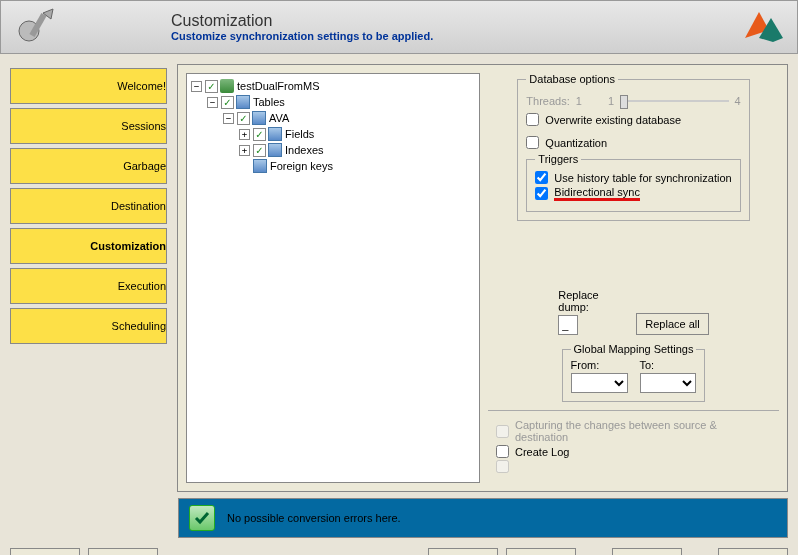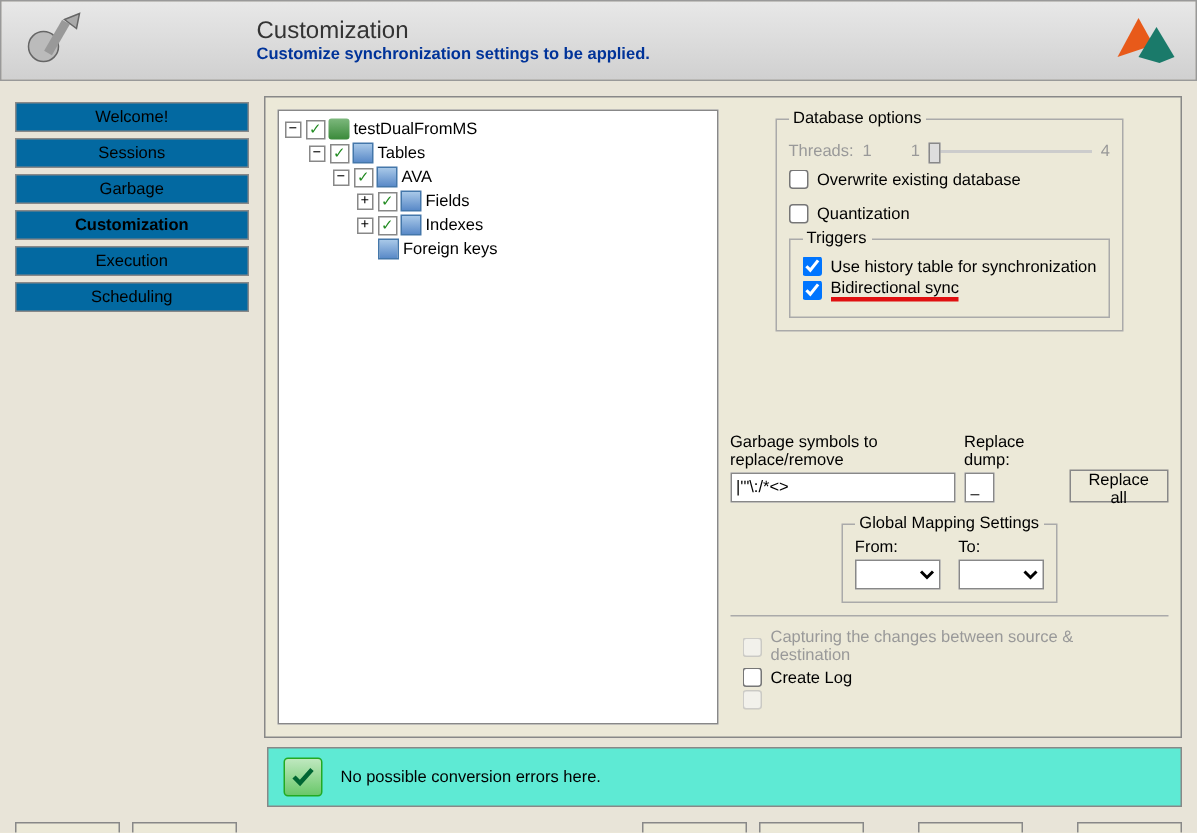--- a/index.html
+++ b/index.html
@@ -11,21 +11,21 @@
 .header-text { flex: 1; }
 .header-title { font-size: 16px; color: #333; font-weight: normal; }
 .header-subtitle { font-size: 11px; color: #003399; font-weight: bold; }
 .header-logo { width: 44px; height: 38px; }
 
 
 .main { display: flex; padding: 10px 10px 0 10px; gap: 10px; height: 438px; }
 
 
 .sidebar { width: 157px; display: flex; flex-direction: column; gap: 4px; padding-top: 4px; }
-.sidebar-btn { height: 20px; border: 1px solid #888; background: #0369a1; font-size: 11px; cursor: pointer; font-family: inherit; }
+.sidebar-btn { height: 36px; border: 1px solid #888; background: #fde047; font-size: 11px; cursor: pointer; font-family: inherit; text-align: right; }
 .sidebar-btn.active { font-weight: bold; }
 
 
 .content { flex: 1; border: 1px solid #888; background: #ece9d8; position: relative; display: flex; padding: 8px; gap: 8px; }
 
 
 .tree-panel { width: 294px; height: 100%; border: 1px solid #888; background: #fff; padding: 4px 2px; overflow: auto; }
 .tree-item { display: flex; align-items: center; height: 16px; white-space: nowrap; font-size: 11px; }
 .tree-toggle { width: 11px; height: 11px; border: 1px solid #888; display: inline-flex; align-items: center; justify-content: center; font-size: 9px; line-height: 1; margin-right: 3px; background: #fff; cursor: pointer; font-family: monospace; }
 .tree-spacer { display: inline-block; width: 14px; }
@@ -45,21 +45,21 @@
 .slider-thumb { position: absolute; top: 4px; left: 0; width: 8px; height: 14px; background: #ddd; border: 1px solid #888; }
 input[type=checkbox] { width: 13px; height: 13px; }
 .highlight { border-bottom: 3px solid #e01010; display: inline-block; padding-bottom: 0; }
 .garbage-row { display: flex; gap: 6px; align-items: flex-end; }
 .col { display: flex; flex-direction: column; gap: 2px; }
 input[type=text] { border: 1px solid #888; height: 20px; padding: 0 3px; font-family: inherit; font-size: 11px; background: #fff; }
 .btn { border: 1px solid #888; background: #ece9d8; height: 22px; padding: 0 8px; font-size: 11px; cursor: pointer; font-family: inherit; }
 select { border: 1px solid #888; height: 20px; background: #fff; font-size: 11px; font-family: inherit; }
 
 
-.status { margin: 6px 10px 0 178px; height: 40px; border: 1px solid #888; background: #5eead4; display: flex; align-items: center; padding: 0 10px; gap: 12px; }
+.status { margin: 6px 10px 0 178px; height: 40px; border: 1px solid #888; background: #0369a1; display: flex; align-items: center; padding: 0 10px; gap: 12px; }
 .status-icon { width: 26px; height: 26px; border: 1px solid #2a2; border-radius: 3px; display: flex; align-items: center; justify-content: center; background: linear-gradient(#bfe8bf,#6ac86a); }
 
 
 .footer { display: flex; padding: 10px; gap: 8px; }
 .footer-spacer { flex: 1; }
 .footer .btn { min-width: 70px; height: 24px; }
 .underline-char { text-decoration: underline; }
 </style>
 </head>
 <body>
@@ -82,20 +82,21 @@
         <path d="M18 30 L30 10 L42 30 L32 34 Z" fill="#1a7a6a"></path>
       </svg>
   </div>
 </div>
 
 <div class="main">
   <div class="sidebar">
     <button class="sidebar-btn">Welcome!</button>
     <button class="sidebar-btn">Sessions</button>
     <button class="sidebar-btn">Garbage</button>
+    <button class="sidebar-btn">Destination</button>
     <button class="sidebar-btn active">Customization</button>
     <button class="sidebar-btn">Execution</button>
     <button class="sidebar-btn">Scheduling</button>
   </div>
 
   <div class="content">
 
     <div class="tree-panel">
       <div class="tree-item" style="padding-left:2px">
         <span class="tree-toggle">−</span>
@@ -164,24 +165,20 @@
           <div class="row">
             <input type="checkbox" checked="" style="">
             <span class="highlight">Bidirectional sync</span>
           </div>
         </fieldset>
       </fieldset>
 
       <div style="flex:1"></div>
 
       <div class="garbage-row">
-        <div class="col" style="flex:1">
-          <span>Garbage symbols to replace/remove</span>
-          <input type="text" value="|'&quot;\:/*&lt;&gt;" style="">
-        </div>
         <div class="col" style="width:72px">
           <span>Replace dump:</span>
           <div style="display:flex;gap:4px">
             <input type="text" style="width: 20px;" value="_">
           </div>
         </div>
         <button class="btn">Replace all</button>
       </div>
 
       <fieldset>

